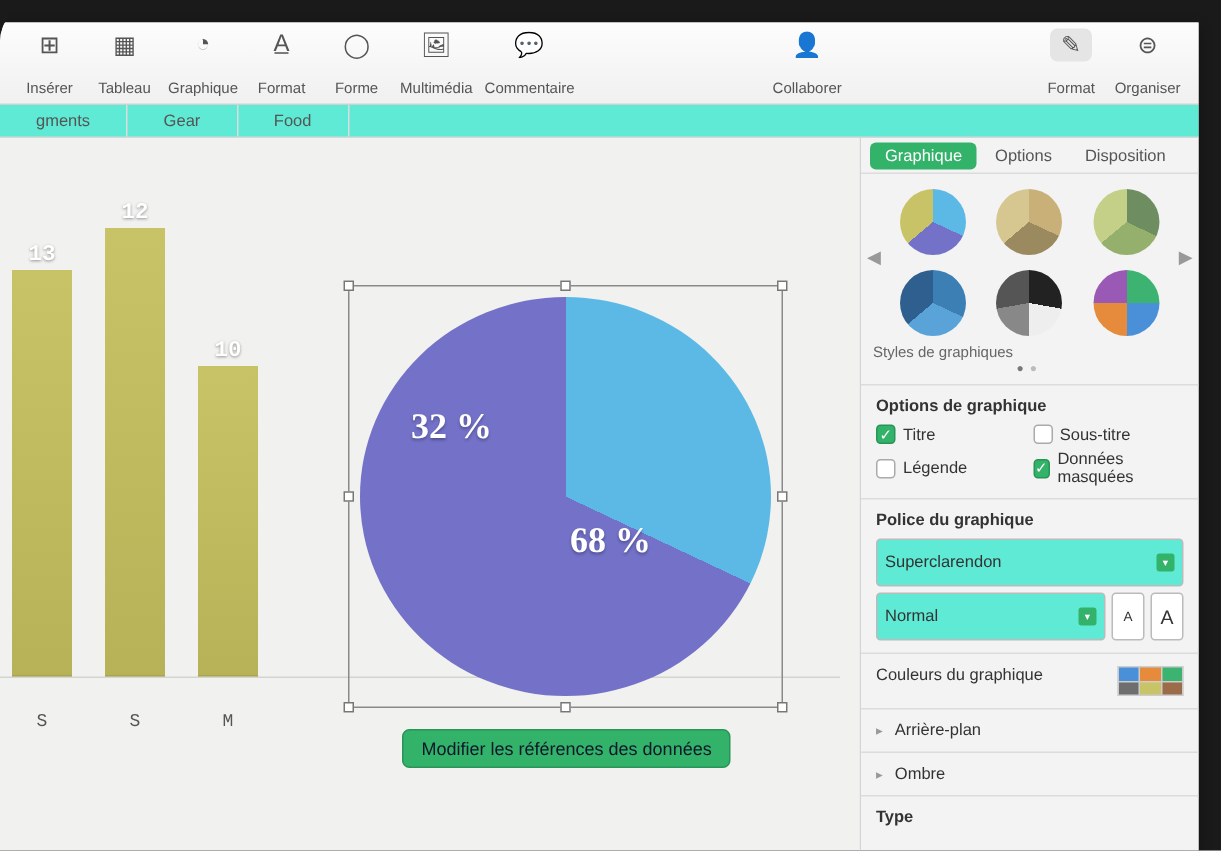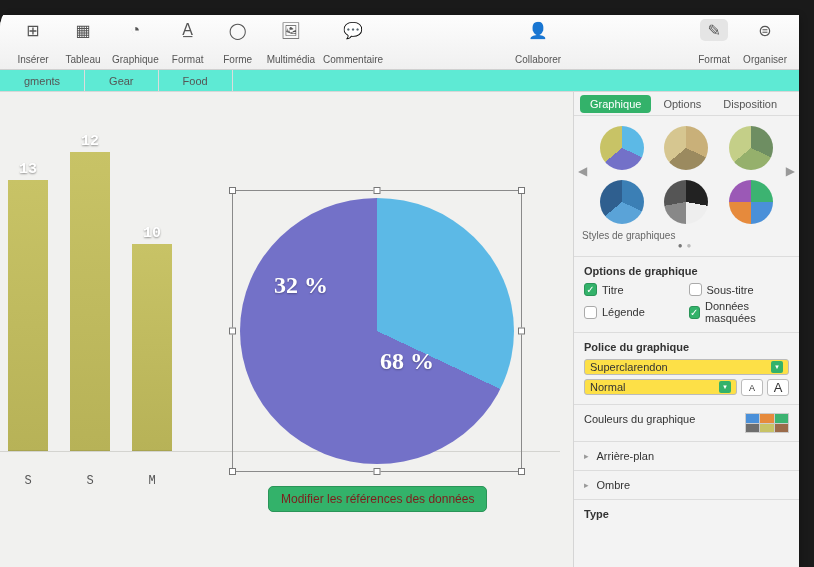--- a/index.html
+++ b/index.html
@@ -100,21 +100,21 @@
     border-radius:50%;
     background: conic-gradient(#5cb9e6 0deg 115.2deg, #7371c8 115.2deg 360deg);
   }
   .pie-lbl {
     position:absolute; color:#fff; font-weight:700; font-size:24px;
     font-family: Georgia, serif;
     text-shadow:0 1px 2px rgba(0,0,0,.3);
   }
   .edit-data {
     position:absolute; left:268px; top:394px;
-    background:#33b26a; color:#7f1d1d;
+    background:#33b26a; color:#0f172a;
     font-size:12px; padding:5px 12px;
     border-radius:5px; border:1px solid #2a9458;
   }
   
   .inspector {
     width:226px; background:#f3f3f3;
     border-left:1px solid #d5d5d5;
     display:flex; flex-direction:column;
     font-size:11px; color:#333;
   }
@@ -143,21 +143,21 @@
   }
   .section h4 { font-size:11px; font-weight:600; margin-bottom:6px; }
   .opts { display:grid; grid-template-columns:1fr 1fr; gap:4px; }
   .chk { display:flex; align-items:center; gap:5px; font-size:11px; }
   .chk .box {
     width:13px;height:13px;border:1px solid #aaa;border-radius:3px;background:#fff;
     display:flex;align-items:center;justify-content:center;font-size:10px;
   }
   .chk.on .box{background:#33b26a;border-color:#2a9458;color:#fff;}
   .select {
-    height:16px;border:1px solid #bbb;background:#fde047;border-radius:3px;
+    height:32px;border:1px solid #bbb;background:#5eead4;border-radius:3px;
     display:flex;align-items:center;justify-content:space-between;
     padding:0 5px;font-size:11px;position:relative;
   }
   .select .dd{
     width:12px;height:12px;border-radius:2px;background:#33b26a;
     display:flex;align-items:center;justify-content:center;color:#fff;font-size:7px;
   }
   .font-row{display:flex;gap:4px;margin-top:4px;}
   .font-row .select{flex:1}
   .sz{width:22px;border:1px solid #bbb;border-radius:3px;background:#fff;display:flex;align-items:center;justify-content:center;font-size:10px}

